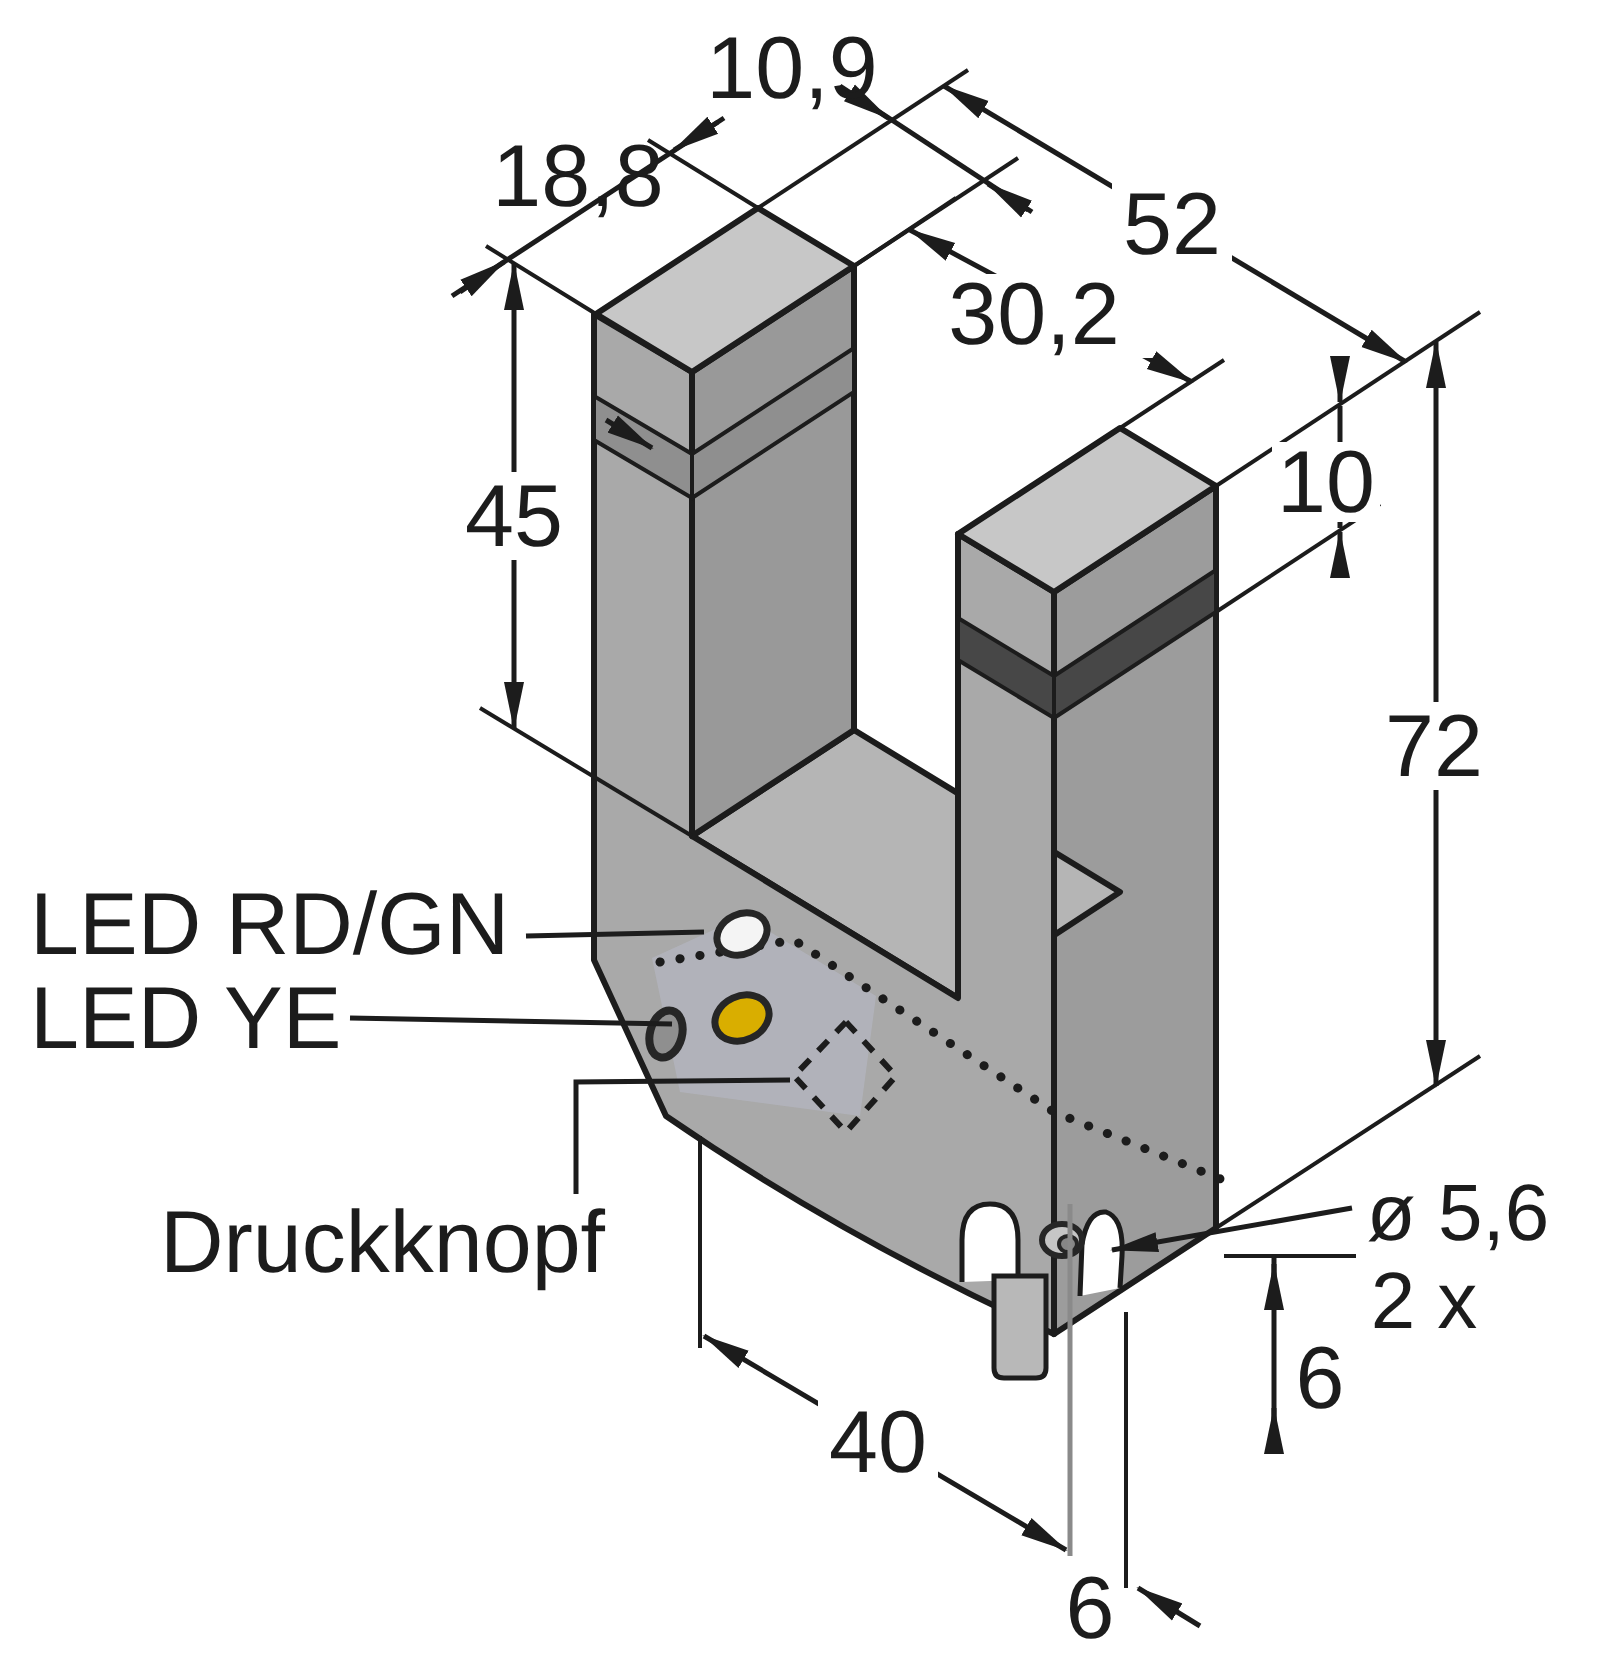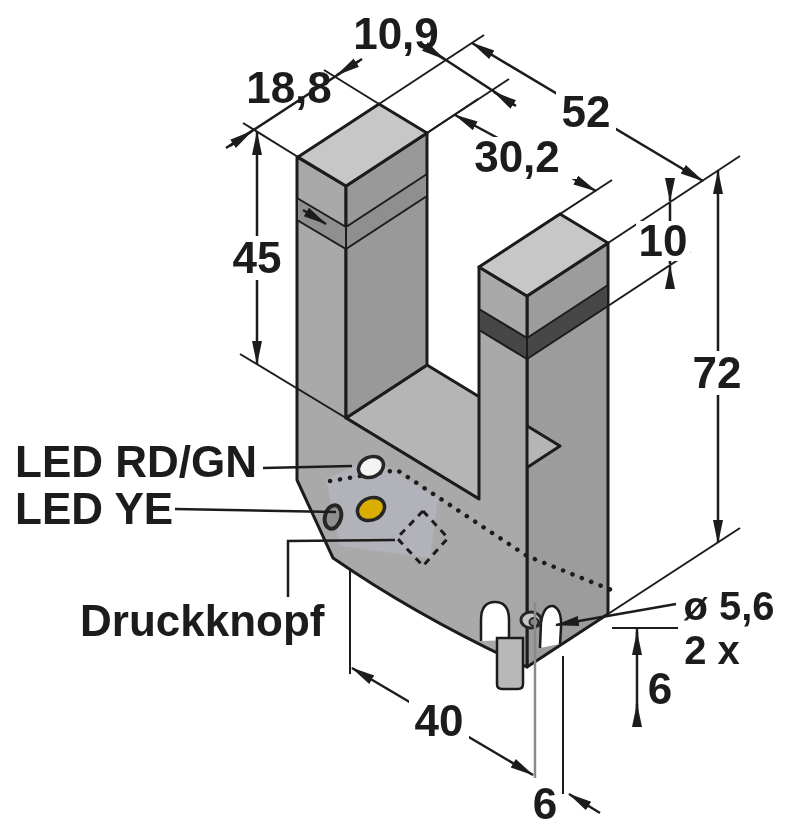--- a/index.html
+++ b/index.html
@@ -1,16 +1,16 @@
 <!DOCTYPE html>
 <html><head>
 <meta charset="utf-8">
 <style>
   html,body{margin:0;padding:0;background:#ffffff;}
-  .stage{position:relative;width:808px;height:832px;background:#ffffff;overflow:hidden;font-weight:bold;}
+  .stage{position:relative;width:808px;height:832px;background:#ffffff;overflow:hidden;}
   svg{display:block;}
   text{font-family:"Liberation Sans","DejaVu Sans",sans-serif;fill:#1c1c1c;}
   .dim{font-size:44px;}
   .dim-sm{font-size:40px;}
   .lbl{font-size:44px;}
   .edge{stroke:#1c1c1c;stroke-width:3;stroke-linejoin:round;}
   .thin{stroke:#1c1c1c;stroke-width:2;fill:none;}
   .dimline{stroke:#1c1c1c;stroke-width:2.5;fill:none;}
   .leader{stroke:#1c1c1c;stroke-width:2.5;fill:none;}
 </style>

